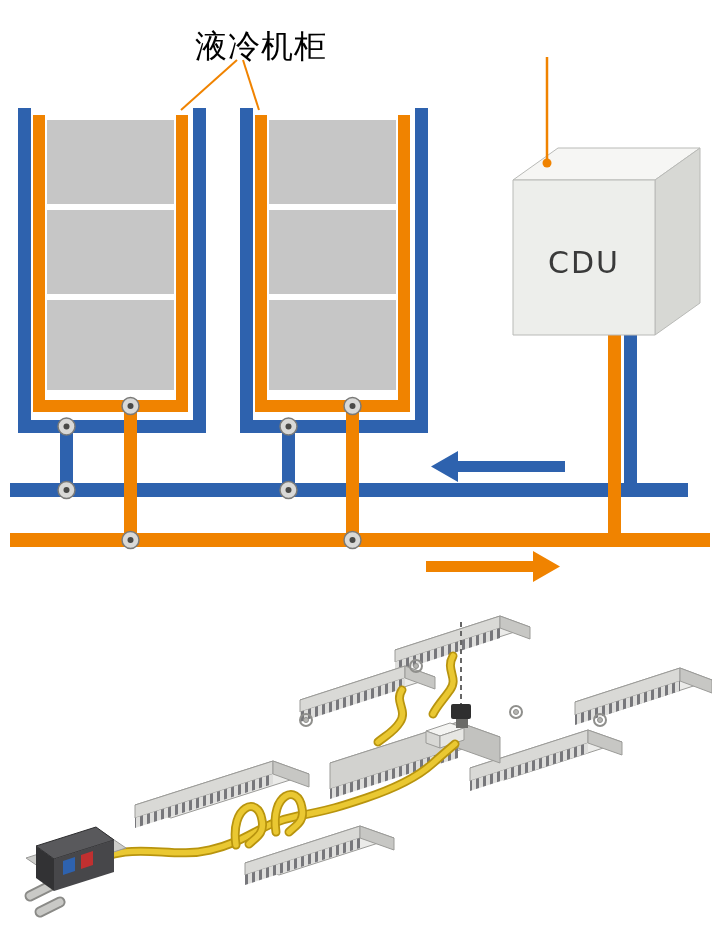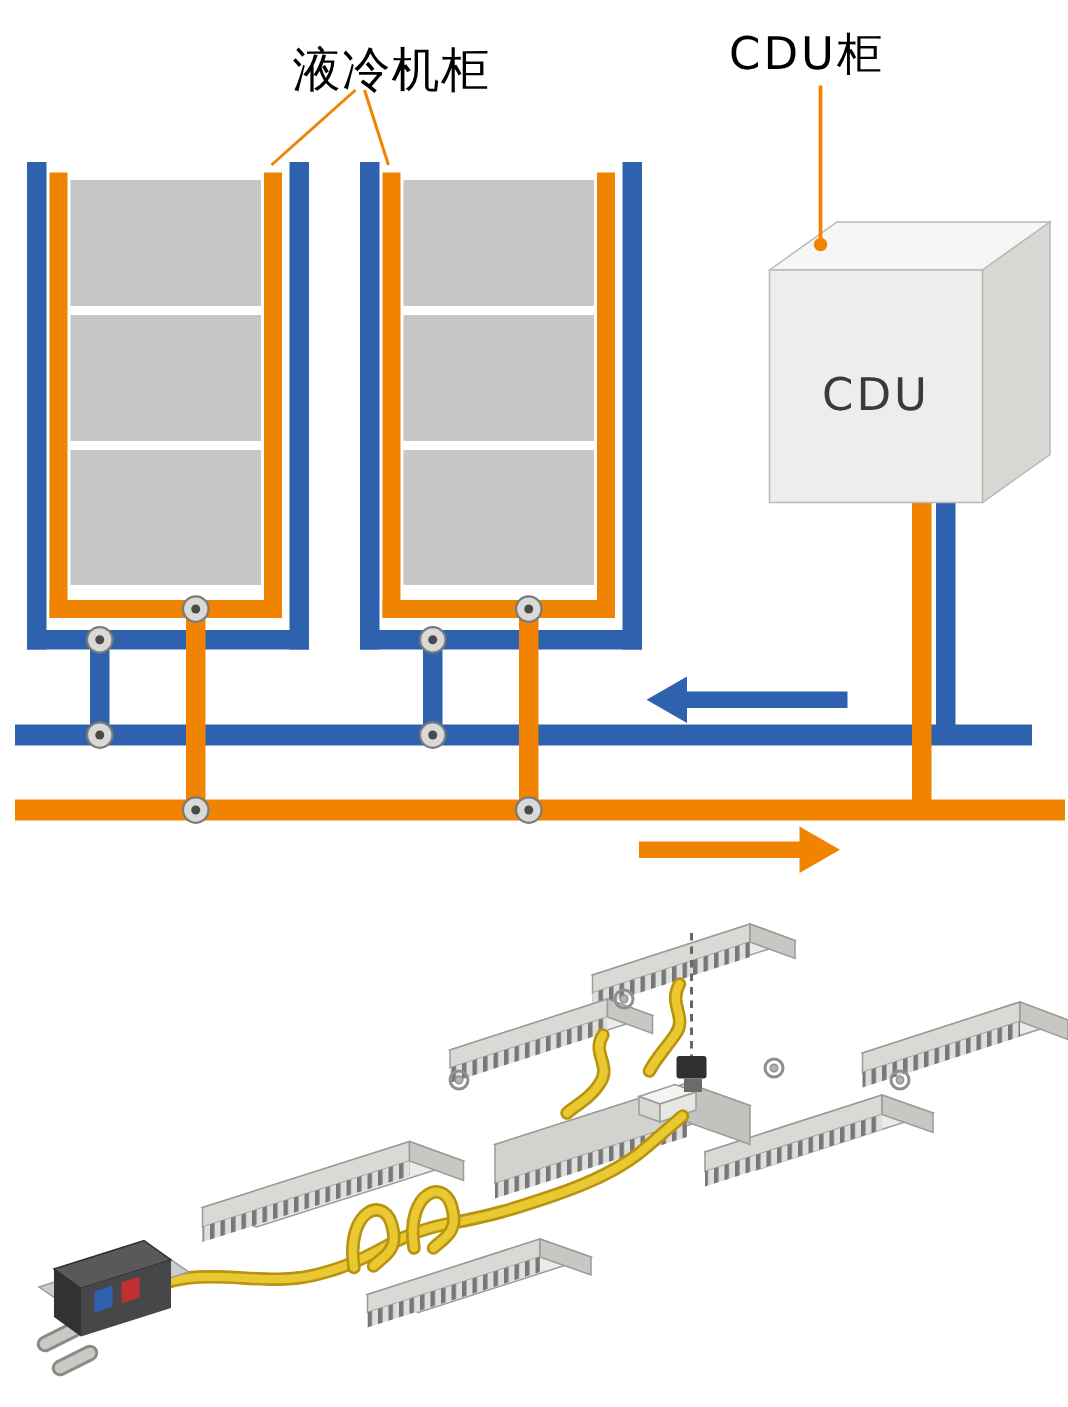--- a/index.html
+++ b/index.html
@@ -238,15 +238,14 @@
         <polygon points="36,846 96,827 114,840 54,859" fill="#59595c" stroke="#2d2d2f" stroke-width="1"></polygon>
         <polygon points="36,846 54,859 54,891 36,878" fill="#323234"></polygon>
         <polygon points="54,859 114,840 114,872 54,891" fill="#47474a"></polygon>
         <polygon points="63,861 75,857 75,871 63,875" fill="#2E62AE"></polygon>
         <polygon points="81,855 93,851 93,865 81,869" fill="#C03030"></polygon>
       </g>
     </g>
   </svg>
 
   <div class="label rack-label">液冷机柜</div>
-  <div class="label cdu-cab-label">CDU柜</div>
 
 </div>
 
 </body></html>

